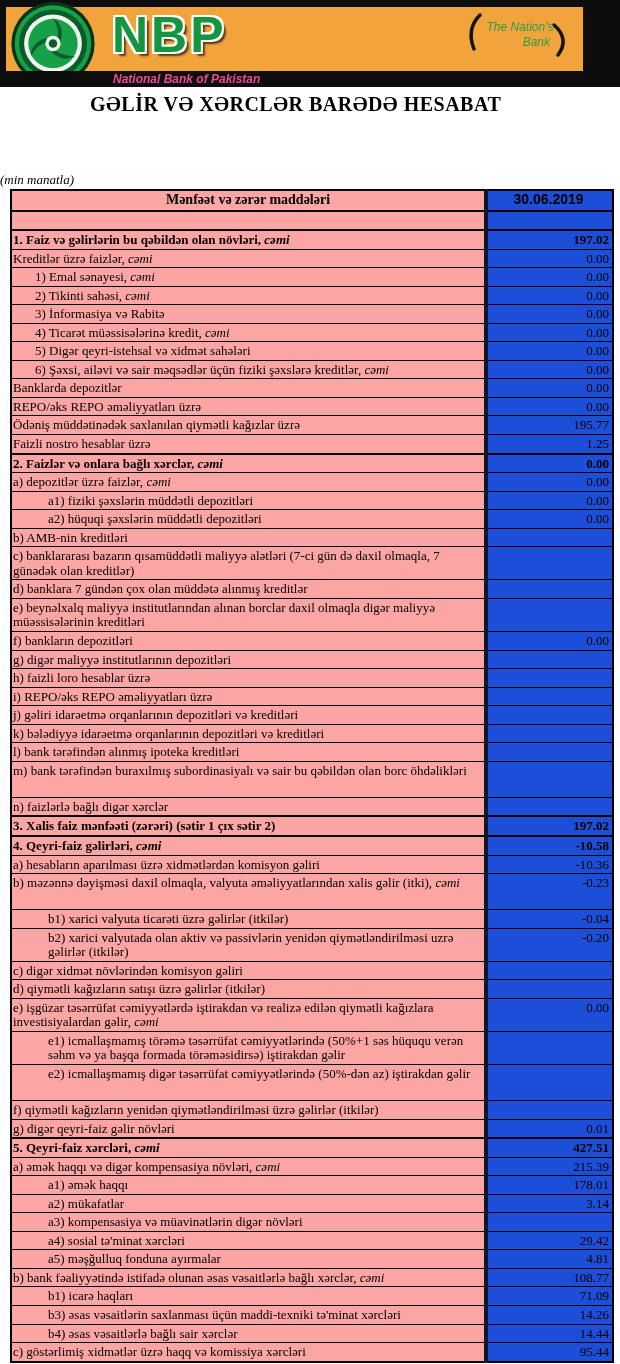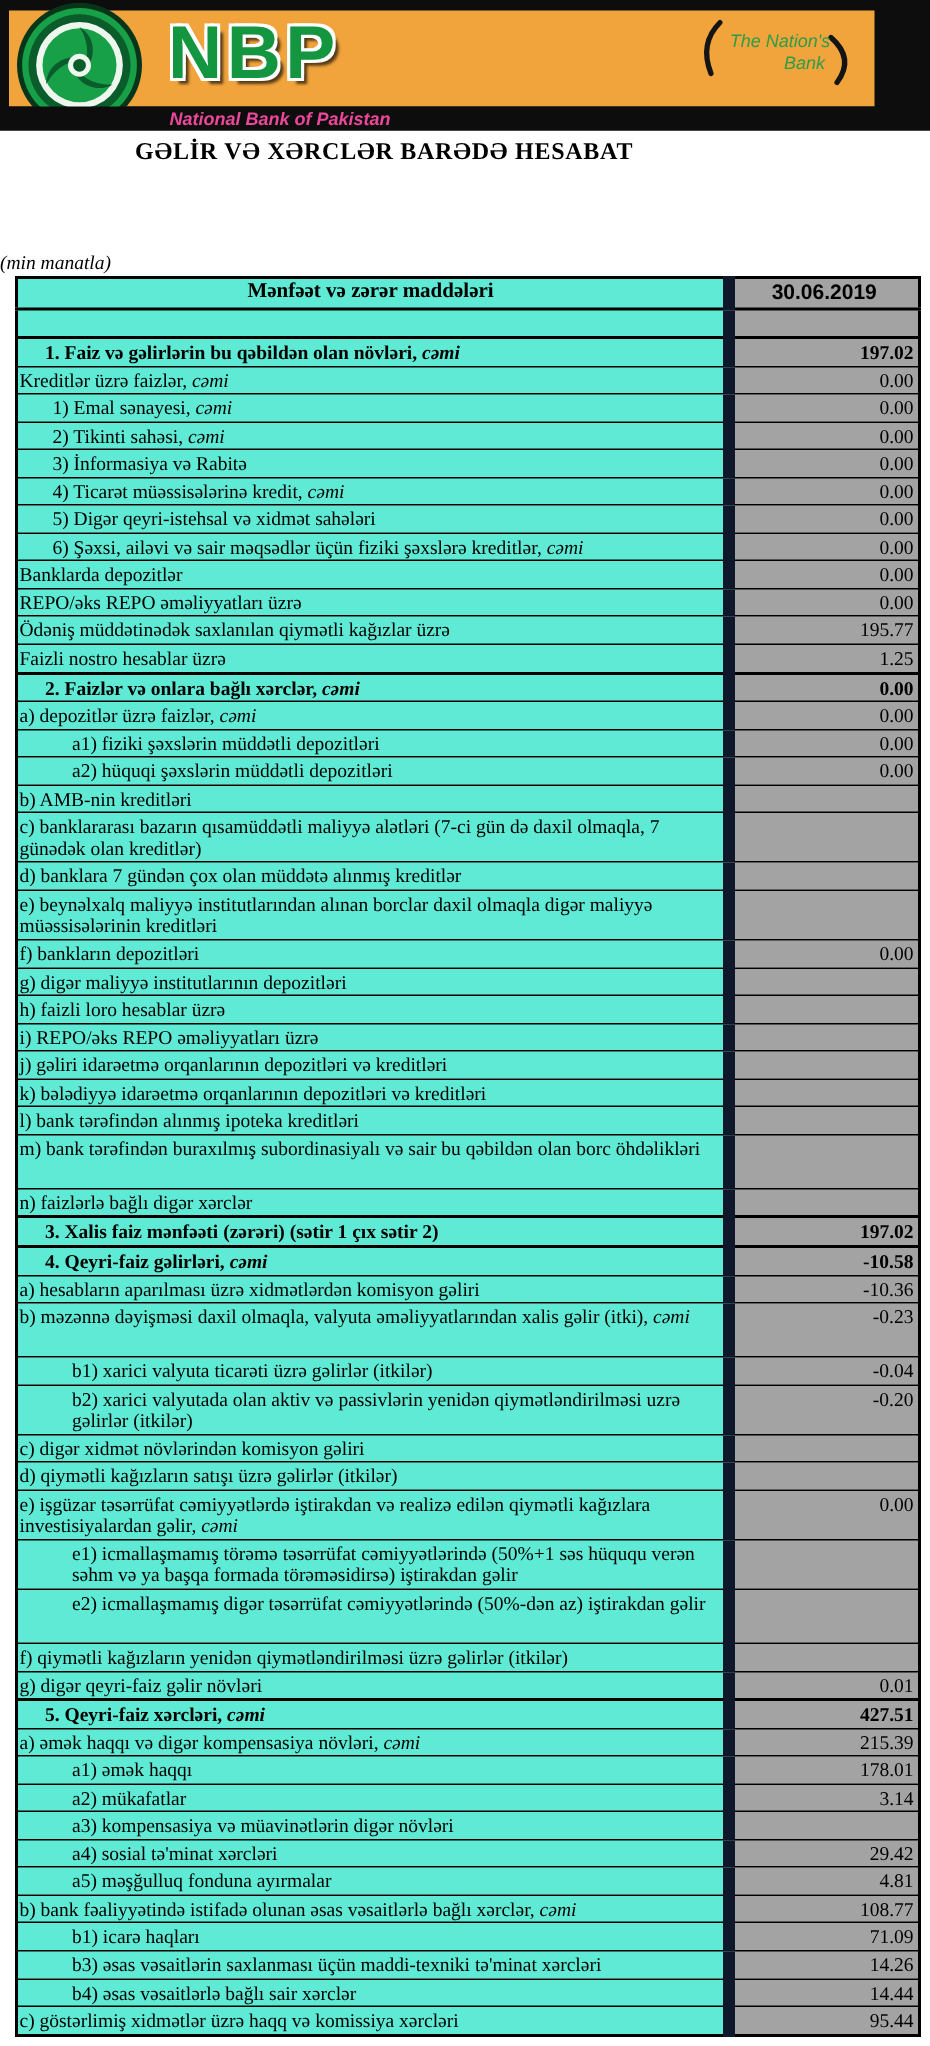--- a/index.html
+++ b/index.html
@@ -22,44 +22,44 @@
     position:absolute; left:0; right:0; bottom:0; height:16px; background:#0d0d0d;
   }
   .bank-strip span {
     position:absolute; left:113px; bottom:1px;
     font-family:"Liberation Sans", sans-serif; font-style:italic; font-weight:bold;
     font-size:12px; color:#ec4899; white-space:nowrap;
   }
   .slogan { position:absolute; right:42px; top:11px; width:120px; height:48px; }
   
   .page-title {
-    margin:6px 0 0 90px; font-size:16px; font-weight:bold; letter-spacing:0.5px;
+    margin:6px 0 0 90px; font-size:20px; font-weight:bold; letter-spacing:0.5px;
   }
   .unit-note {
     margin:56px 8px 1px 0; text-align:left; font-style:italic; font-size:13px;
   }
   
   table.report {
     margin-left:10px; width:602px; border-collapse:collapse; table-layout:fixed;
     border:2px solid #000; font-size:13px; line-height:1.12;
   }
   col.c-label { width:475px; }
   col.c-val   { width:127px; }
   td { border:1px solid #000; vertical-align:top; padding-top:2px; padding-bottom:1px; }
-  td.label { background:#5eead4; padding-left:4px; padding-right:4px; }
-  td.val   { background:#a3a3a3; text-align:right; padding-right:3px; border-left:8px solid #0f172a; }
+  td.label { background:#fca5a5; padding-left:4px; padding-right:4px; }
+  td.val   { background:#1d4ed8; text-align:right; padding-right:3px; border-left:4px solid #0f172a; }
   thead td { height:21px; font-weight:bold; border-bottom:2px solid #000; vertical-align:middle; padding-top:0; }
   thead td.label { text-align:center; font-size:14px; }
   thead td.val   { text-align:center; font-family:"Liberation Sans", sans-serif; font-size:14px; }
   tr.empty td { height:19px; }
   tr.std   td { height:18px; }
   tr.tall  td { height:32px; }
   tr.xtall td { height:36px; }
   tr.sec td { font-weight:bold; border-top:2px solid #000; }
-  td.lv0 { padding-left:18px; }
+  td.lv0 { padding-left:1px; }
   td.lv1 { padding-left:1px; }
   td.lv2 { padding-left:23px; }
   td.lv3 { padding-left:36px; }
 </style>
 </head>
 <body>
 
 <div class="banner">
   <div class="banner-orange"></div>
 

